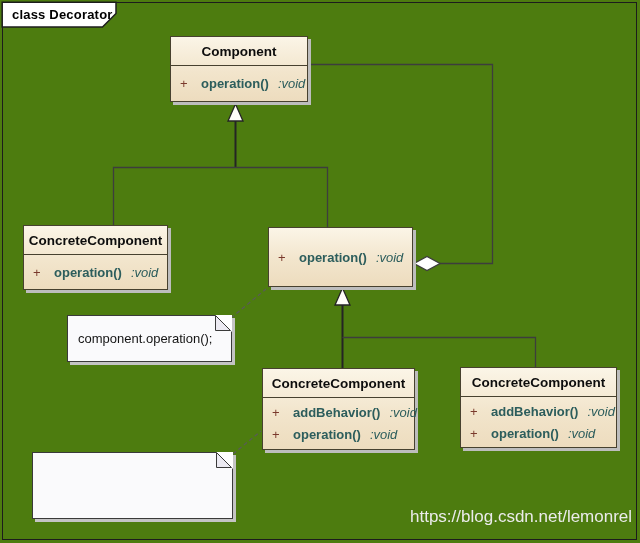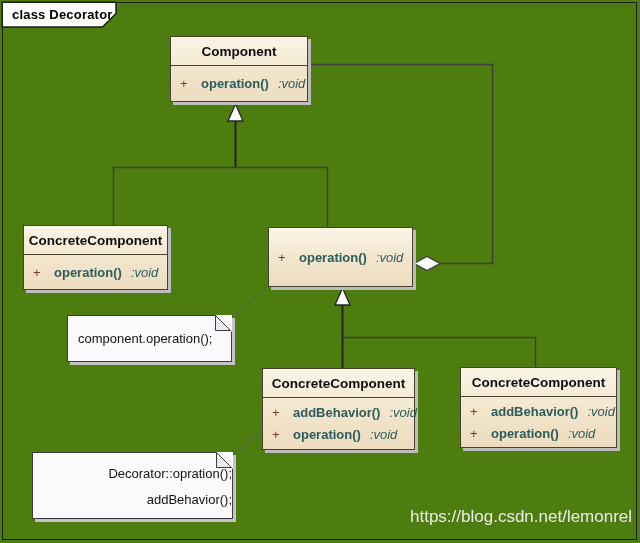--- a/index.html
+++ b/index.html
@@ -27,21 +27,21 @@
   .m-vis{color:#7a392c;width:21px;flex:0 0 auto;}
   .m-sig{color:#2c5d5c;font-weight:bold;}
   .m-ret{color:#2c5d5c;margin-left:9px;font-style:italic;}
   .uml-note{
     position:absolute;z-index:3;background:#fafafc;border:1px solid #3a3a3a;
     box-shadow:3px 3px 0 #c4c4c4;box-sizing:border-box;color:#141414;font-size:13px;
   }
   .note-fold{position:absolute;top:-1px;right:-1px;width:17px;height:17px;}
   .note-body{padding:0 0 0 10px;}
   .note-center{display:flex;align-items:center;height:100%;}
-  .note-line{line-height:26px;text-align:right;}
+  .note-line{line-height:26px;}
   .note2-pad{padding-top:8px;}
   .watermark{
     position:absolute;left:410px;top:507px;width:222px;z-index:0;text-align:right;
     font-size:17px;color:#ebebeb;white-space:nowrap;
   }
 </style>
 </head>
 <body>
 
 <div class="canvas">
@@ -141,21 +141,17 @@
     <div class="note-body note-center">
       <span class="note-line">component.operation();</span>
     </div>
   </div>
 
   <div class="uml-note" style="left:32px;top:452px;width:201px;height:67px">
     <svg class="note-fold" width="17" height="17" viewBox="0 0 17 17" xmlns="http://www.w3.org/2000/svg">
       <polygon points="0,0 17,0 17,17" fill="#ffffff"></polygon>
       <polygon points="0.5,0.5 15.5,15.5 0.5,15.5" fill="#eceaf2" stroke="#3a3a3a" stroke-width="1"></polygon>
     </svg>
-    <div class="note-body note2-pad">
-      <div class="note-line">Decorator::opration();</div>
-      <div class="note-line">addBehavior();</div>
-    </div>
   </div>
 
   <div class="watermark">https://blog.csdn.net/lemonrel</div>
 
 </div>
 
 </body></html>

